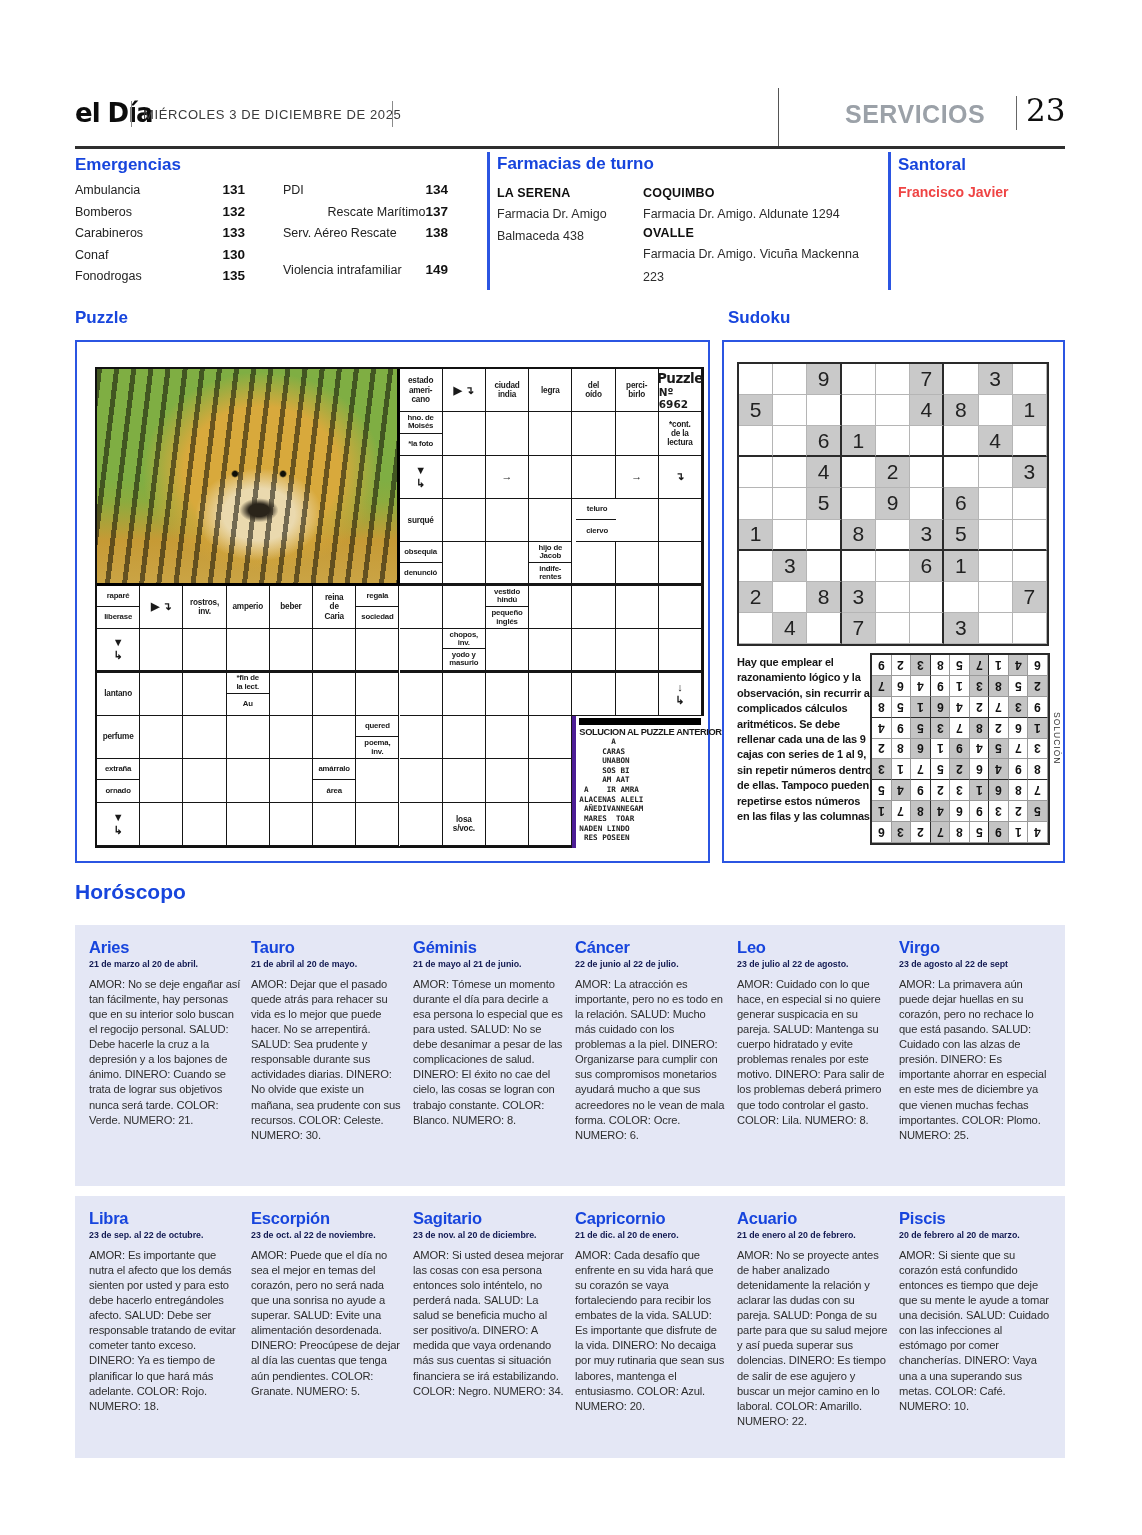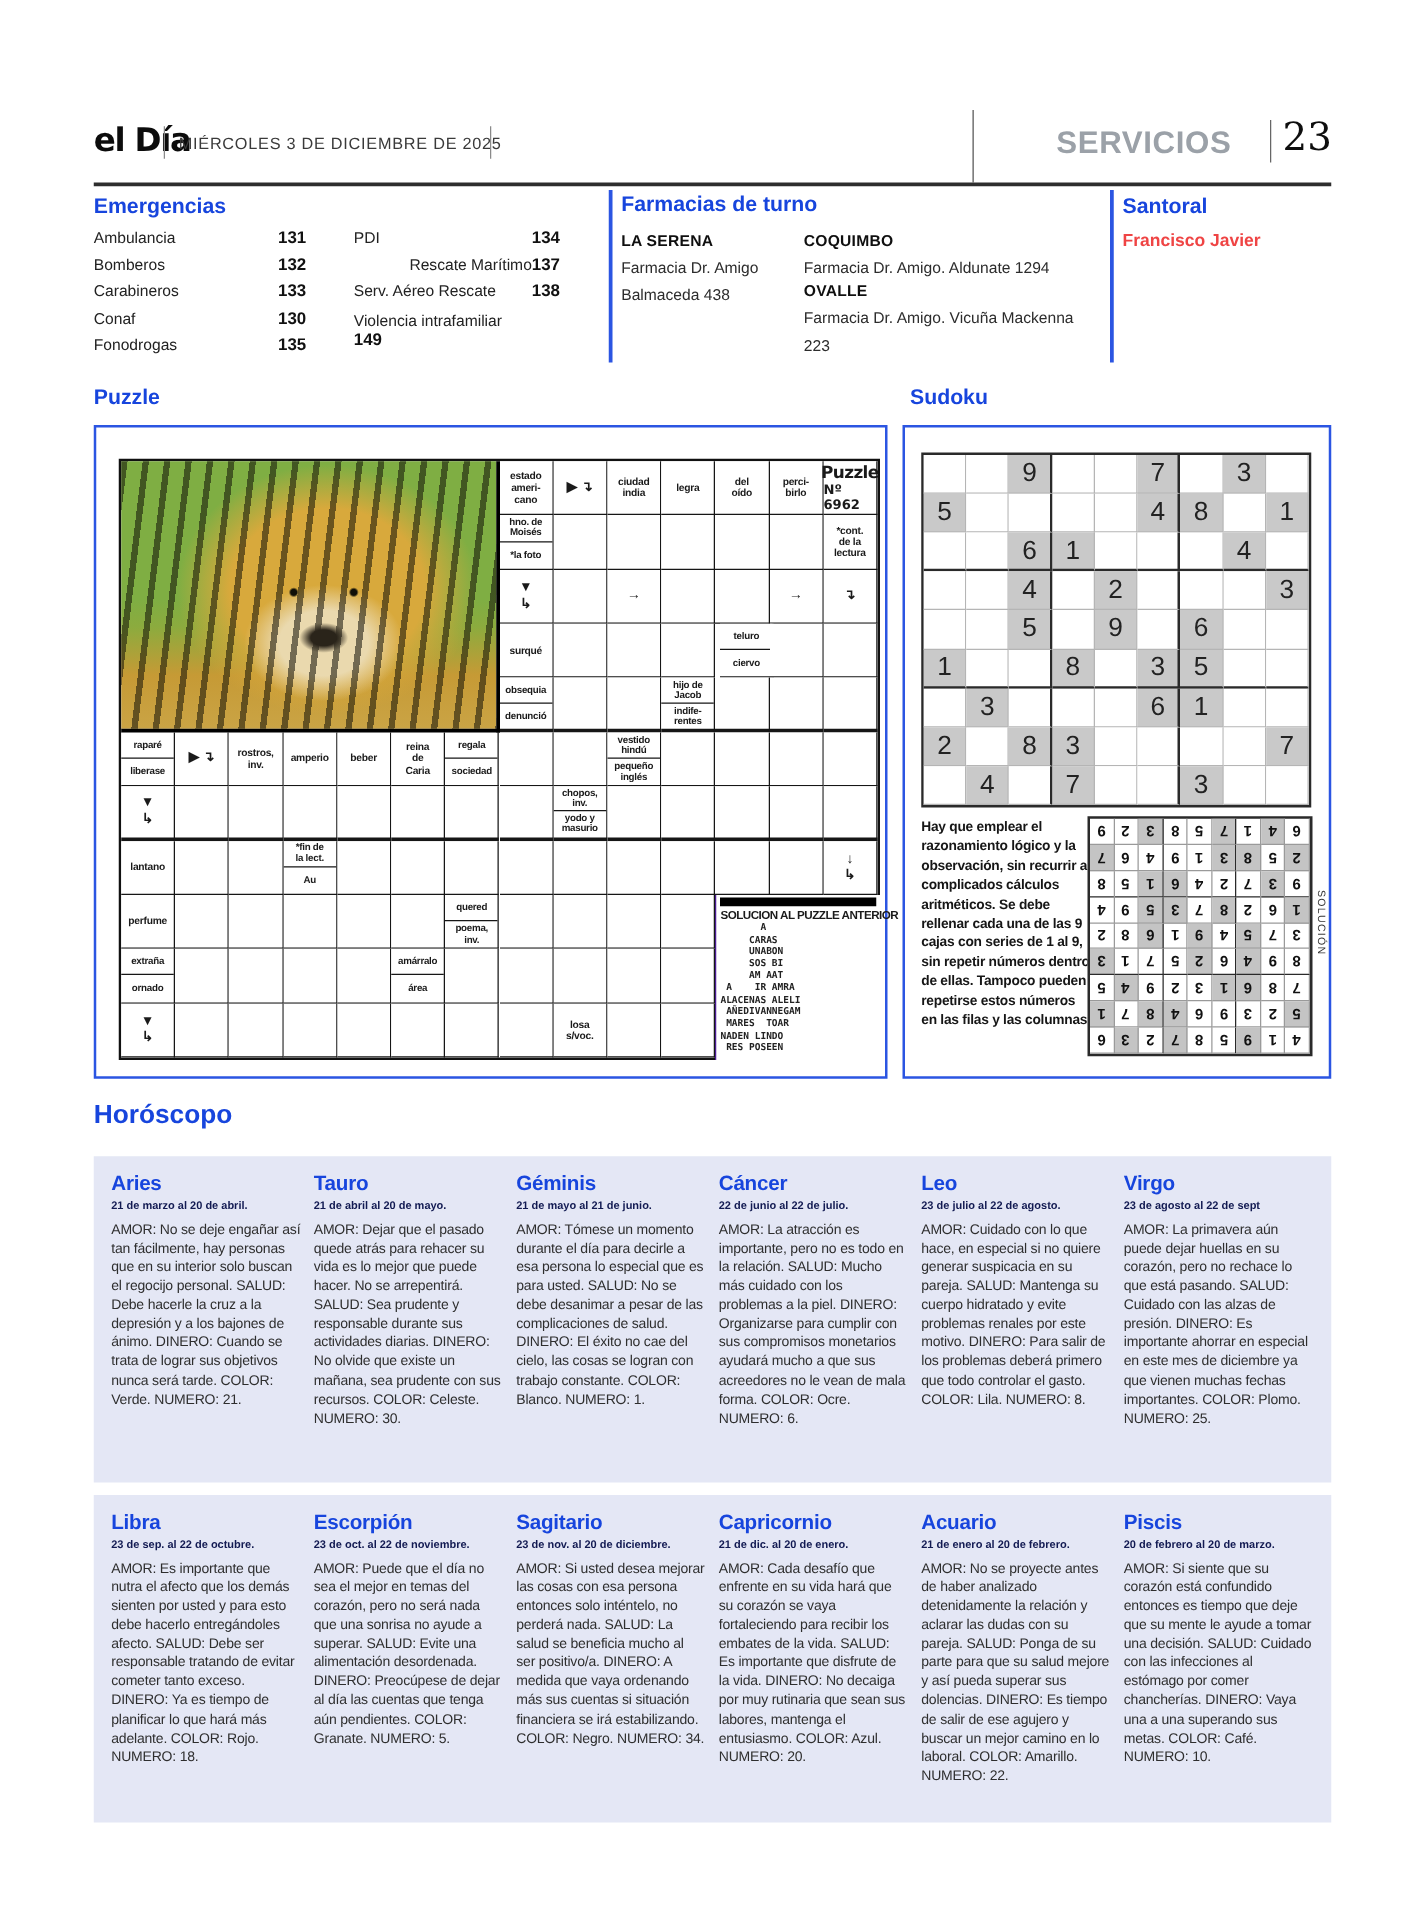--- a/index.html
+++ b/index.html
@@ -47,21 +47,21 @@
   .photo { position:absolute; left:0; top:0; border-right:3px solid #000; border-bottom:3px solid #000;
     background:
       radial-gradient(circle 4px at 46% 49%, #101008 0 60%, rgba(0,0,0,0) 100%),
       radial-gradient(circle 4px at 62% 49%, #101008 0 60%, rgba(0,0,0,0) 100%),
       radial-gradient(ellipse 26px 16px at 54% 66%, #2a241a 0 40%, rgba(0,0,0,0) 75%),
       repeating-linear-gradient(97deg, rgba(15,14,6,0.55) 0 5px, rgba(0,0,0,0) 5px 17px),
       radial-gradient(ellipse 85px 62px at 54% 68%, #ead9ae 0 42%, rgba(0,0,0,0) 75%),
       radial-gradient(ellipse 150px 125px at 55% 48%, #d8a93c 0 52%, rgba(0,0,0,0) 80%),
       linear-gradient(180deg, #7fae43 0 52%, #8cab3e 62%, #c69a35 80%, #caa445 100%);
   }
-  .sol-block { position:absolute; background:#fff; border-left:1px solid #4c1d95; padding:2px 3px; }
+  .sol-block { position:absolute; background:#fff; border-left:4px solid #4c1d95; padding:2px 3px; }
   .sol-bar { height:7px; background:#000; margin-bottom:2px; }
   .sol-title { font-size:9.3px; font-weight:bold; letter-spacing:-0.4px; white-space:nowrap; }
   .sol-line { font-family:"DejaVu Sans Mono",monospace; font-size:7.6px; font-weight:bold; line-height:1.27; white-space:pre; color:#222; }
 
   
   .sudoku-box { position:absolute; left:722px; top:340px; width:343px; height:523px; border:2px solid #2b55e2; background:#fff; }
   .sud-grid { position:absolute; left:13px; top:20px; width:312px; height:284px; display:grid; grid-template-columns:repeat(9,1fr); grid-template-rows:repeat(9,1fr); border:2px solid #2a2a2a; }
   .sud-cell { border-right:1px solid #b5b5b5; border-bottom:1px solid #b5b5b5; display:flex; align-items:center; justify-content:center; font-size:21px; color:#222; background:#fff; }
   .sud-cell.br { border-right:2px solid #2a2a2a; }
   .sud-cell.bb { border-bottom:2px solid #2a2a2a; }
@@ -123,21 +123,21 @@
         <div class="em-num">134</div>
       </div>
       <div class="em-row" style="left: 208px; top: 21.5px; width: 165px; justify-content: flex-end;">
         <div class="em-label">Rescate Marítimo</div>
         <div class="em-num">137</div>
       </div>
       <div class="em-row" style="left: 208px; top: 43px; width: 165px;">
         <div class="em-label">Serv. Aéreo Rescate</div>
         <div class="em-num">138</div>
       </div>
-      <div class="em-row" style="left: 208px; top: 68px; width: 165px; flex-direction: column;">
+      <div class="em-row" style="left: 208px; top: 80px; width: 165px;">
         <div class="em-label">Violencia intrafamiliar</div>
         <div class="em-num">149</div>
       </div>
     </div>
 
   <div class="vblue" style="left:487px; top:152px; height:138px;"></div>
   <div class="blue-h" style="left:497px; top:154px;">Farmacias de turno</div>
   <div class="farm-cols">
       <div class="farm-col" style="left: 0px; width: 140px;">
         <div class="farm-city">LA SERENA</div>
@@ -742,21 +742,21 @@
         <div class="sign-text">AMOR: No se deje engañar así tan fácilmente, hay personas que en su interior solo buscan el regocijo personal. SALUD: Debe hacerle la cruz a la depresión y a los bajones de ánimo. DINERO: Cuando se trata de lograr sus objetivos nunca será tarde. COLOR: Verde. NUMERO: 21.</div>
       </div>
       <div class="horo-card">
         <div class="sign-name">Tauro</div>
         <div class="sign-dates">21 de abril al 20 de mayo.</div>
         <div class="sign-text">AMOR: Dejar que el pasado quede atrás para rehacer su vida es lo mejor que puede hacer. No se arrepentirá. SALUD: Sea prudente y responsable durante sus actividades diarias. DINERO: No olvide que existe un mañana, sea prudente con sus recursos. COLOR: Celeste. NUMERO: 30.</div>
       </div>
       <div class="horo-card">
         <div class="sign-name">Géminis</div>
         <div class="sign-dates">21 de mayo al 21 de junio.</div>
-        <div class="sign-text">AMOR: Tómese un momento durante el día para decirle a esa persona lo especial que es para usted. SALUD: No se debe desanimar a pesar de las complicaciones de salud. DINERO: El éxito no cae del cielo, las cosas se logran con trabajo constante. COLOR: Blanco. NUMERO: 1.</div>
+        <div class="sign-text">AMOR: Tómese un momento durante el día para decirle a esa persona lo especial que es para usted. SALUD: No se debe desanimar a pesar de las complicaciones de salud. DINERO: El éxito no cae del cielo, las cosas se logran con trabajo constante. COLOR: Blanco. NUMERO: 8.</div>
       </div>
       <div class="horo-card">
         <div class="sign-name">Cáncer</div>
         <div class="sign-dates">22 de junio al 22 de julio.</div>
         <div class="sign-text">AMOR: La atracción es importante, pero no es todo en la relación. SALUD: Mucho más cuidado con los problemas a la piel. DINERO: Organizarse para cumplir con sus compromisos monetarios ayudará mucho a que sus acreedores no le vean de mala forma. COLOR: Ocre. NUMERO: 6.</div>
       </div>
       <div class="horo-card">
         <div class="sign-name">Leo</div>
         <div class="sign-dates">23 de julio al 22 de agosto.</div>
         <div class="sign-text">AMOR: Cuidado con lo que hace, en especial si no quiere generar suspicacia en su pareja. SALUD: Mantenga su cuerpo hidratado y evite problemas renales por este motivo. DINERO: Para salir de los problemas deberá primero que todo controlar el gasto. COLOR: Lila. NUMERO: 8.</div>

